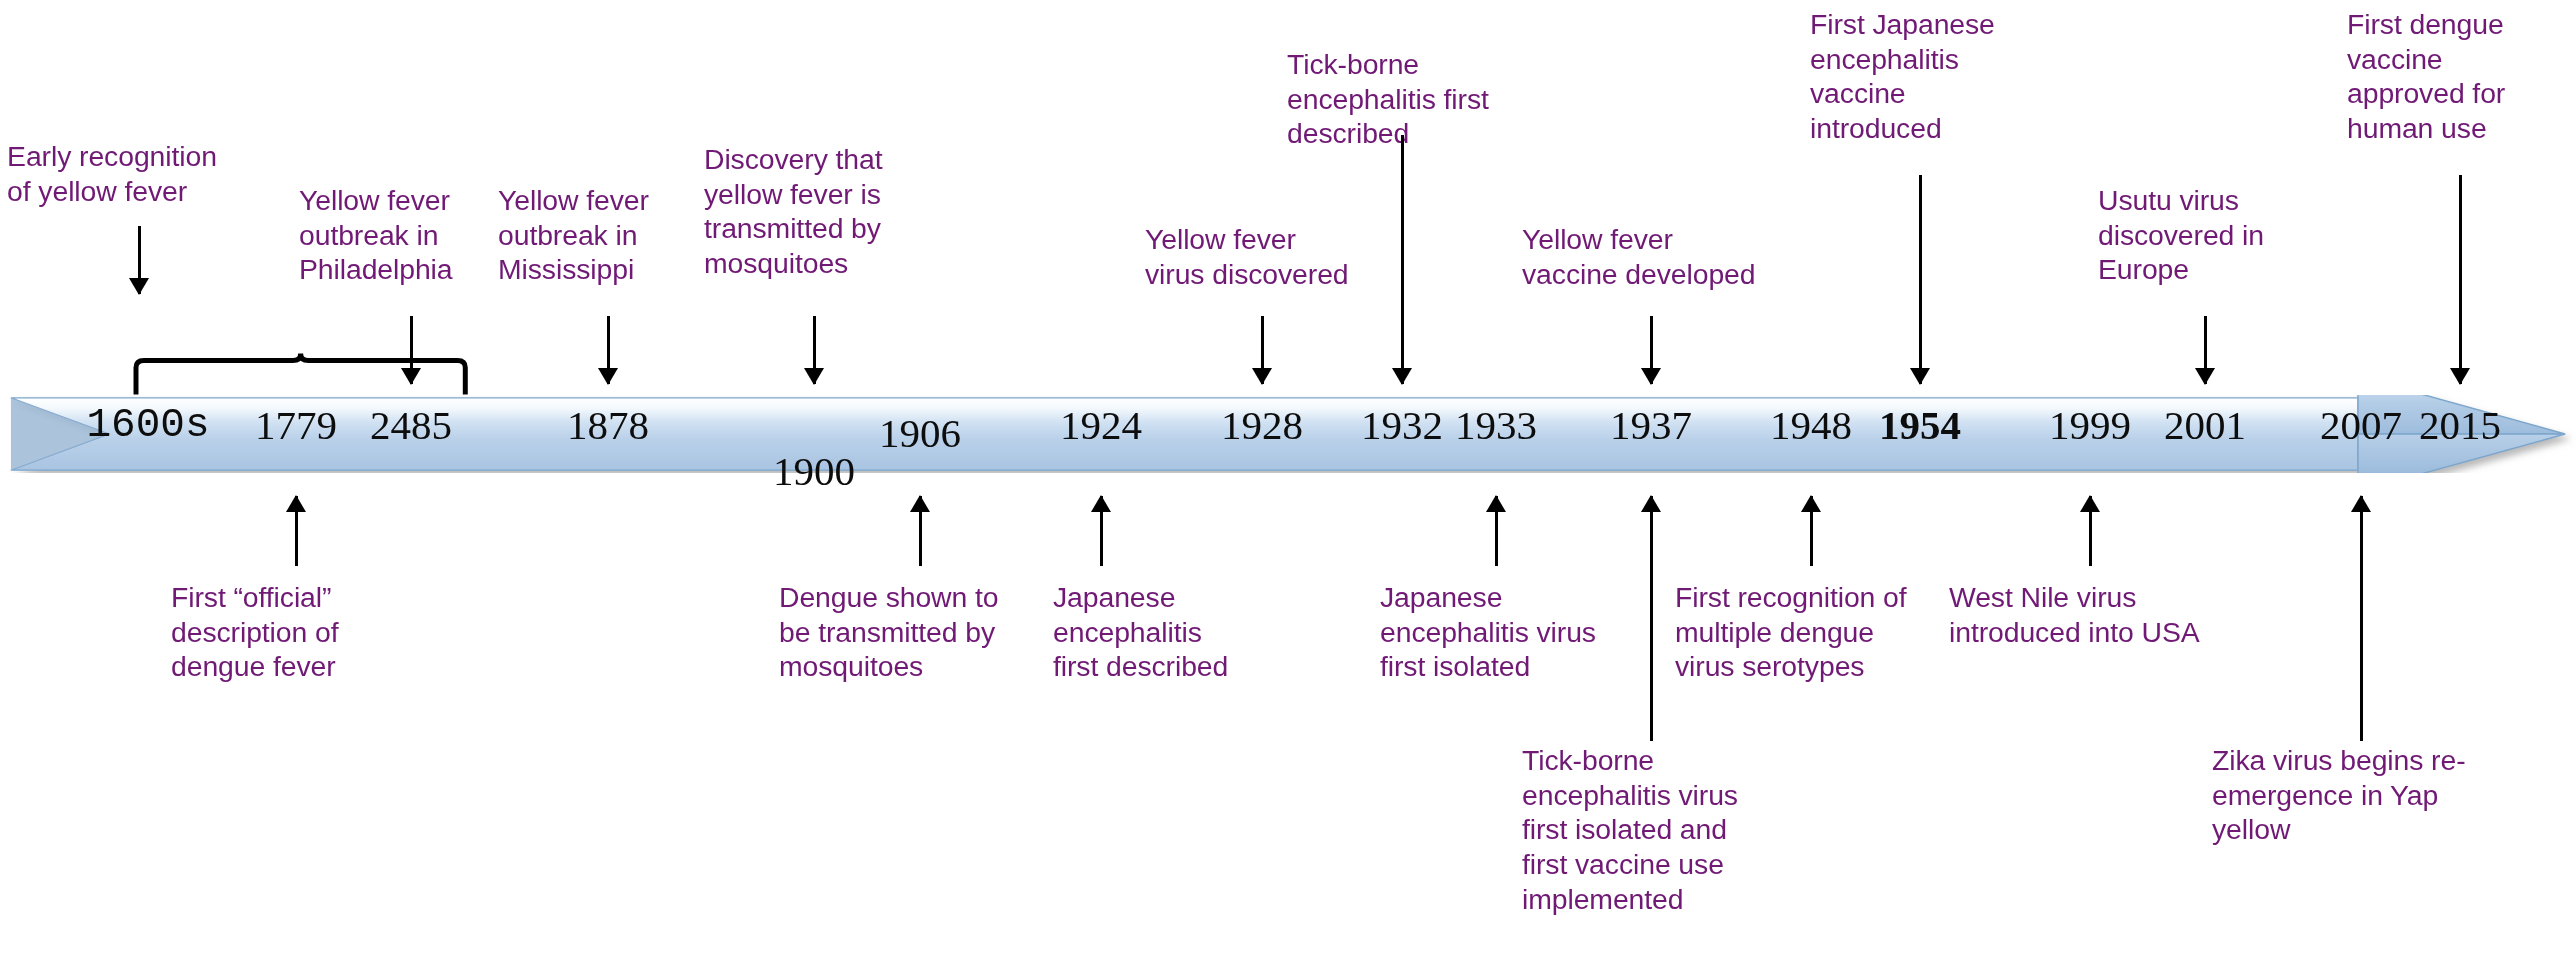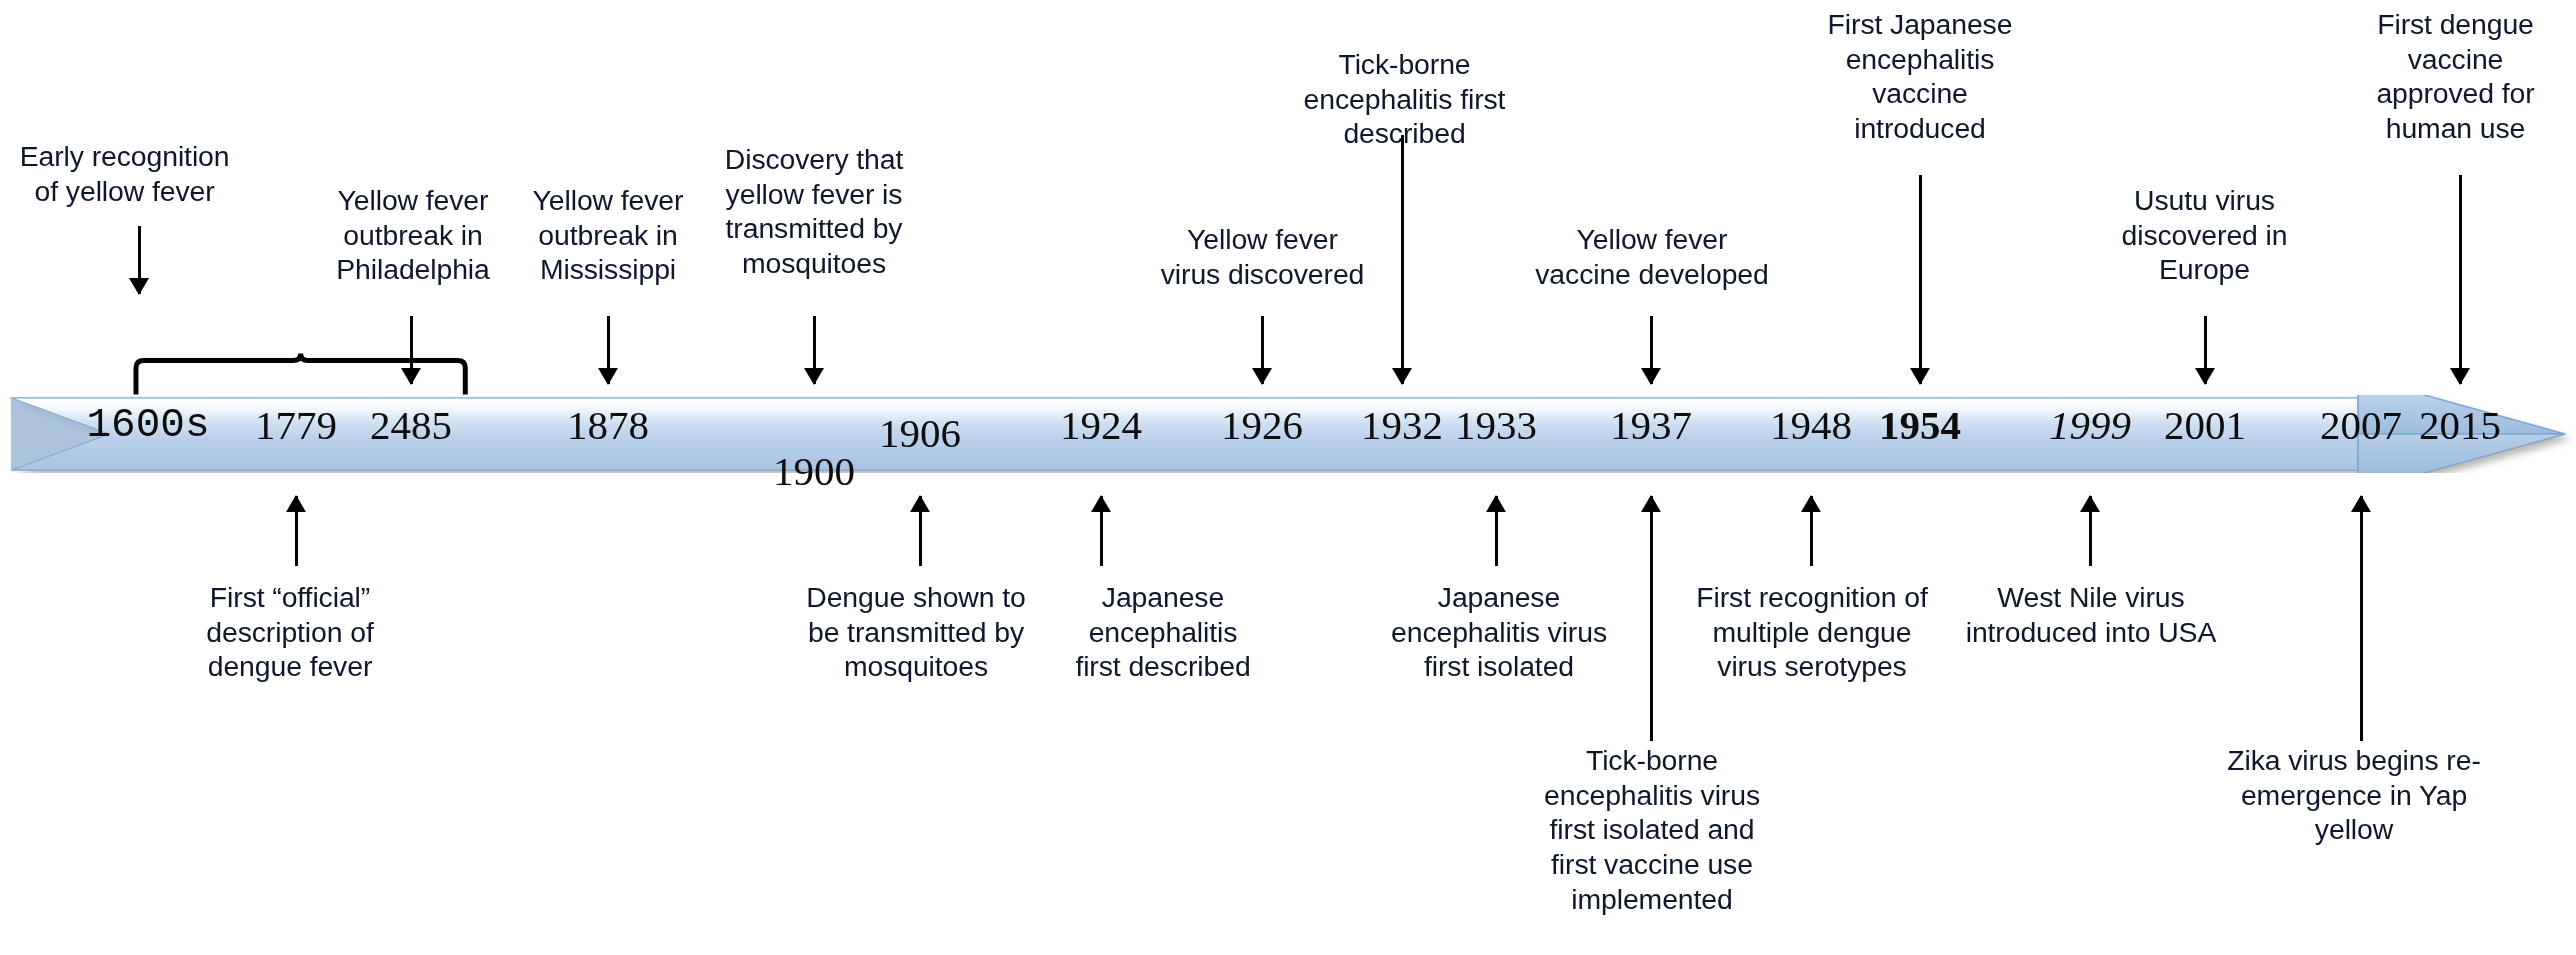--- a/index.html
+++ b/index.html
@@ -12,22 +12,22 @@
     position:relative;
     width:2576px;
     height:955px;
     background:#ffffff;
     overflow:hidden;
   }
 
   
   .label{
     position:absolute;
-    text-align:center;
-    color:#0f172a;
+    text-align:left;
+    color:#701a75;
     font-family:"Liberation Sans", sans-serif;
     font-size:28.4px;
     line-height:1.22;
     letter-spacing:-0.1px;
     white-space:pre-line;
   }
   .label.above{ }
   .label.below{ }
 
   
@@ -225,27 +225,27 @@
   </div>
 
   <div>
     <span class="yr" style="left:148px;font-family:Liberation Mono, monospace;">1600s</span>
     <span class="yr" style="left:296px;">1779</span>
     <span class="yr" style="left:411px;">2485</span>
     <span class="yr" style="left:608px;">1878</span>
     <span class="yr" style="left:814px;margin-top:46px;">1900</span>
     <span class="yr" style="left:920px;margin-top:8px;">1906</span>
     <span class="yr" style="left:1101px;">1924</span>
-    <span class="yr" style="left:1262px;">1926</span>
+    <span class="yr" style="left:1262px;">1928</span>
     <span class="yr" style="left:1402px;">1932</span>
     <span class="yr" style="left:1496px;">1933</span>
     <span class="yr" style="left:1651px;">1937</span>
     <span class="yr" style="left:1811px;">1948</span>
     <span class="yr" style="left:1920px;font-weight:bold;">1954</span>
-    <span class="yr" style="left:2090px;font-style:italic;">1999</span>
+    <span class="yr" style="left:2090px;">1999</span>
     <span class="yr" style="left:2205px;">2001</span>
     <span class="yr" style="left:2361px;">2007</span>
     <span class="yr" style="left:2460px;">2015</span>
   </div>
 
   <div>
 
     <div class="conn up" style="left:296px;top:496px;height:70px;">
       <span class="shaft"></span>
       <span class="head"></span>

